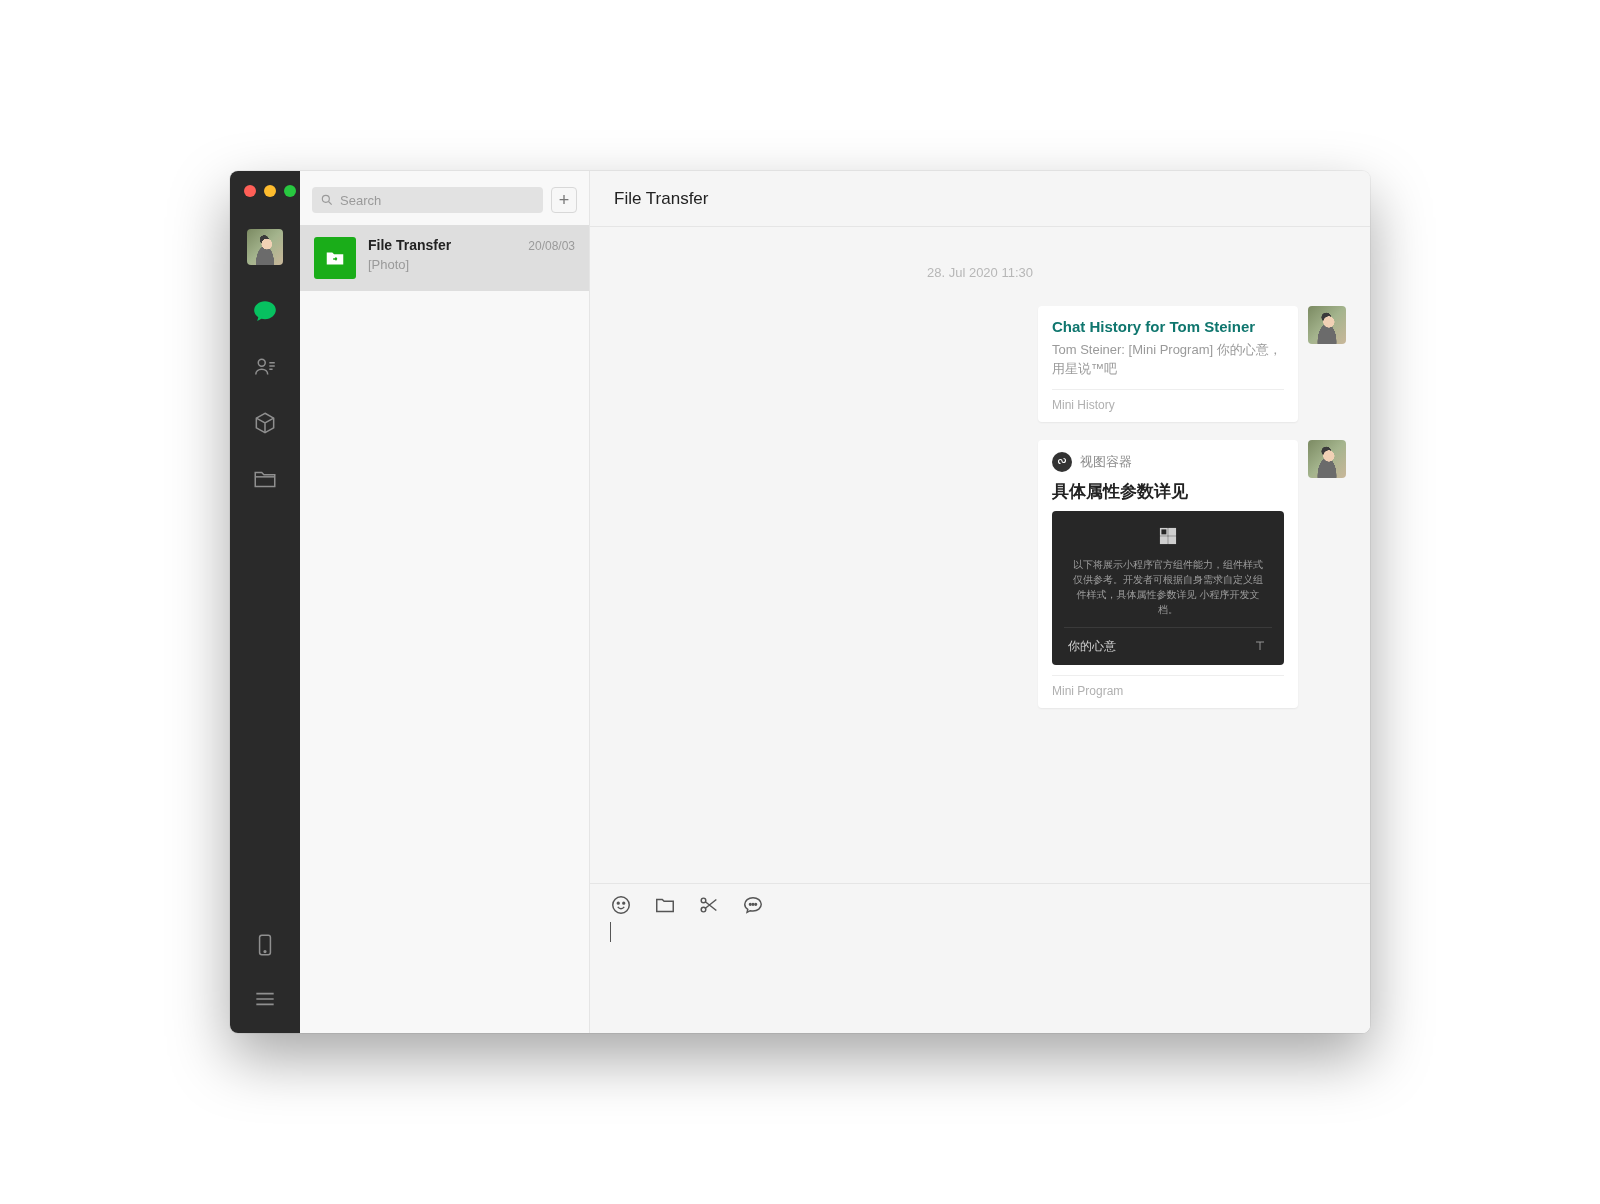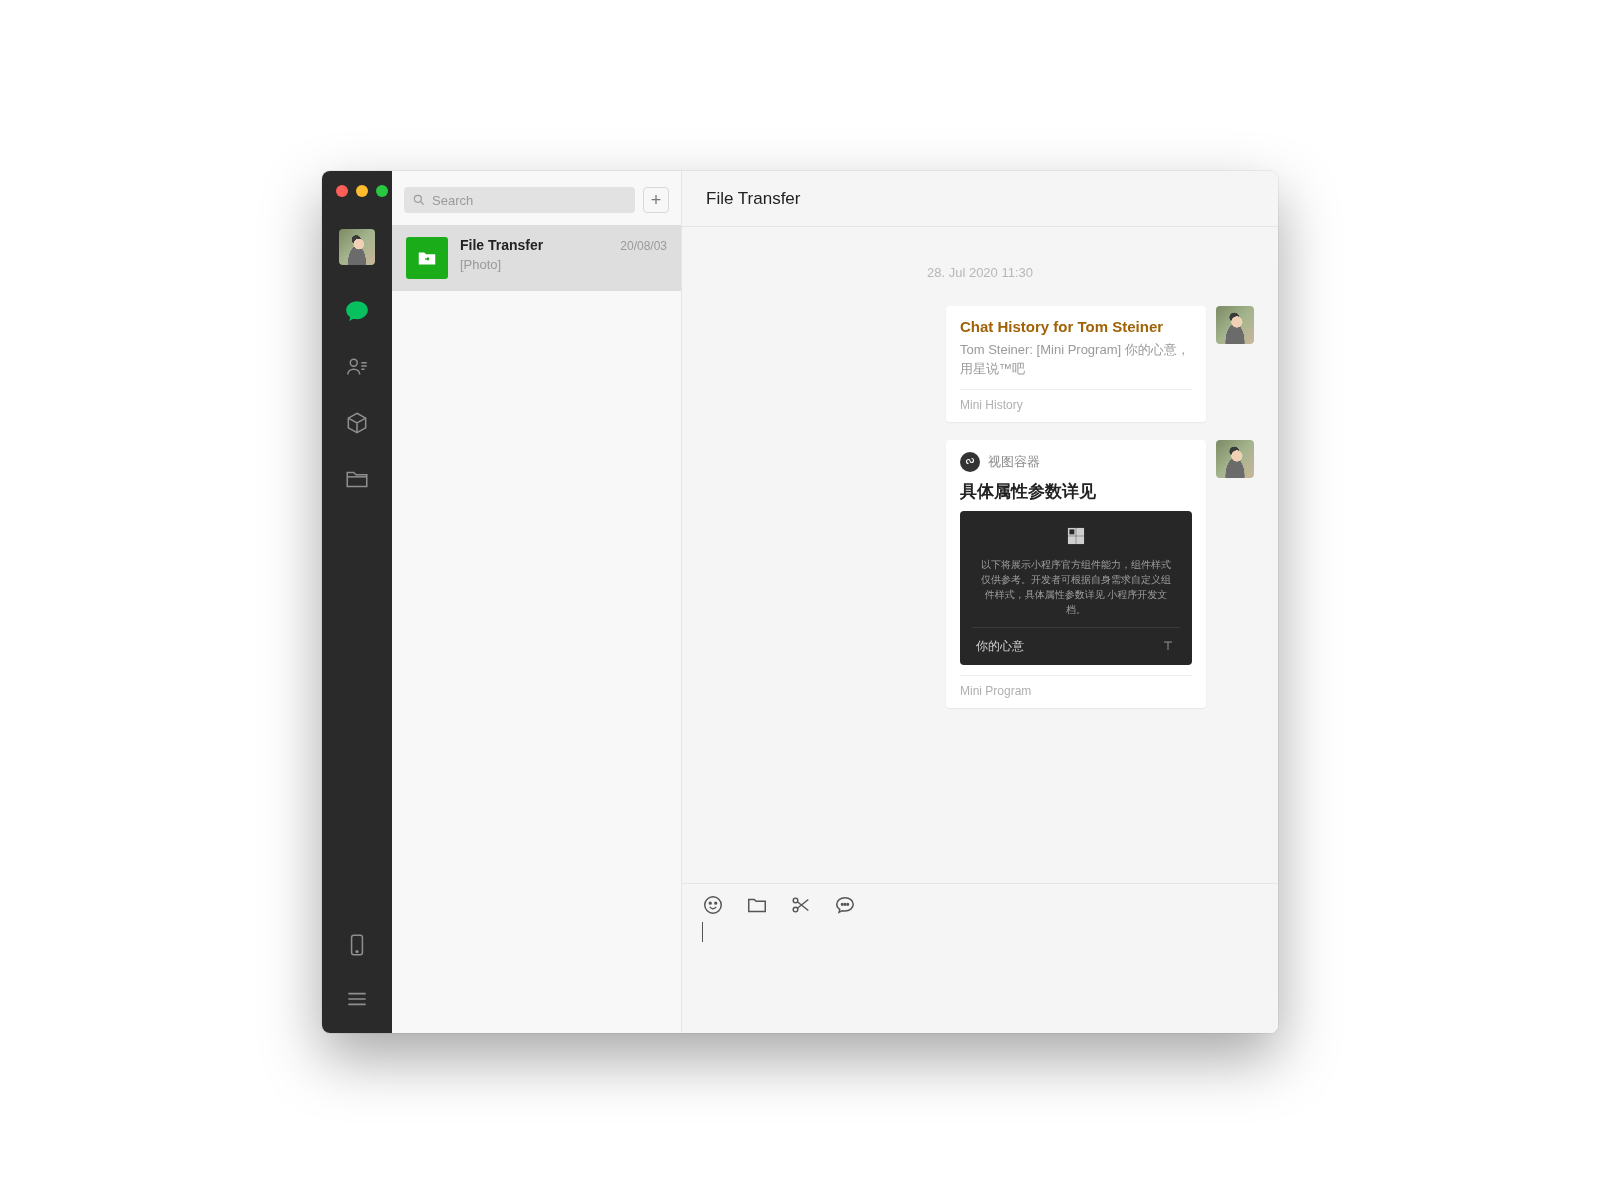--- a/index.html
+++ b/index.html
@@ -7,21 +7,21 @@
   body {
     font-family: -apple-system, BlinkMacSystemFont, "Segoe UI", Helvetica, Arial, sans-serif;
     background: #fff;
     display: flex;
     align-items: center;
     justify-content: center;
     width: 1600px;
     height: 1204px;
   }
   .window {
-    width: 956px;
+    width: 1140px;
     height: 862px;
     background: #f5f5f5;
     border-radius: 8px;
     overflow: hidden;
     box-shadow: 0 25px 60px rgba(0,0,0,0.35), 0 0 0 1px rgba(0,0,0,0.05);
     display: flex;
   }
   
   .traffic {
     position: absolute;
@@ -151,21 +151,21 @@
       radial-gradient(circle at 48% 30%, #3b3b3b 0 14%, transparent 15%),
       radial-gradient(ellipse at 50% 95%, #6b6b6b 0 35%, transparent 36%);
   }
   .bubble{
     max-width:260px;
     background:#fff;
     border-radius:4px;
     box-shadow:0 1px 2px rgba(0,0,0,0.06);
     padding:12px 14px 10px;
   }
-  .bubble h4{font-size:15px;font-weight:600;color:#a16207;margin-bottom:6px;}
+  .bubble h4{font-size:15px;font-weight:600;color:#0f766e;margin-bottom:6px;}
   .bubble .sub{font-size:13px;color:#9a9a9a;line-height:1.45;}
   .bubble .footer{
     border-top:1px solid #eee;
     margin-top:10px;padding-top:8px;
     font-size:12px;color:#b0b0b0;
   }
   
   .mp-bubble{max-width:260px;}
   .mp-head{display:flex;align-items:center;gap:8px;color:#8a8a8a;font-size:13px;margin-bottom:8px;}
   .mp-head .circle{
@@ -173,21 +173,21 @@
     display:flex;align-items:center;justify-content:center;color:#fff;font-size:12px;
   }
   .mp-title{font-size:17px;font-weight:600;color:#222;margin-bottom:8px;}
   .mp-preview{
     background:#272727;border-radius:4px;
     padding:14px 12px 0;
     color:#cfcfcf;
   }
   .mp-grid{display:flex;justify-content:center;margin-bottom:10px;}
   .mp-grid svg{width:22px;height:22px;}
-  .mp-desc{font-size:10px;color:#9d9d9d;text-align:center;line-height:1.5;padding:0 6px 10px;font-family:Liberation Serif, serif;}
+  .mp-desc{font-size:10px;color:#9d9d9d;text-align:center;line-height:1.5;padding:0 6px 10px;}
   .mp-row{
     border-top:1px solid #3a3a3a;
     display:flex;justify-content:space-between;align-items:center;
     padding:10px 4px;font-size:12px;color:#cfcfcf;
   }
   .mp-row svg{width:16px;height:16px;opacity:.7;}
 
   
   .input-area{
     border-top:1px solid #e5e5e5;

